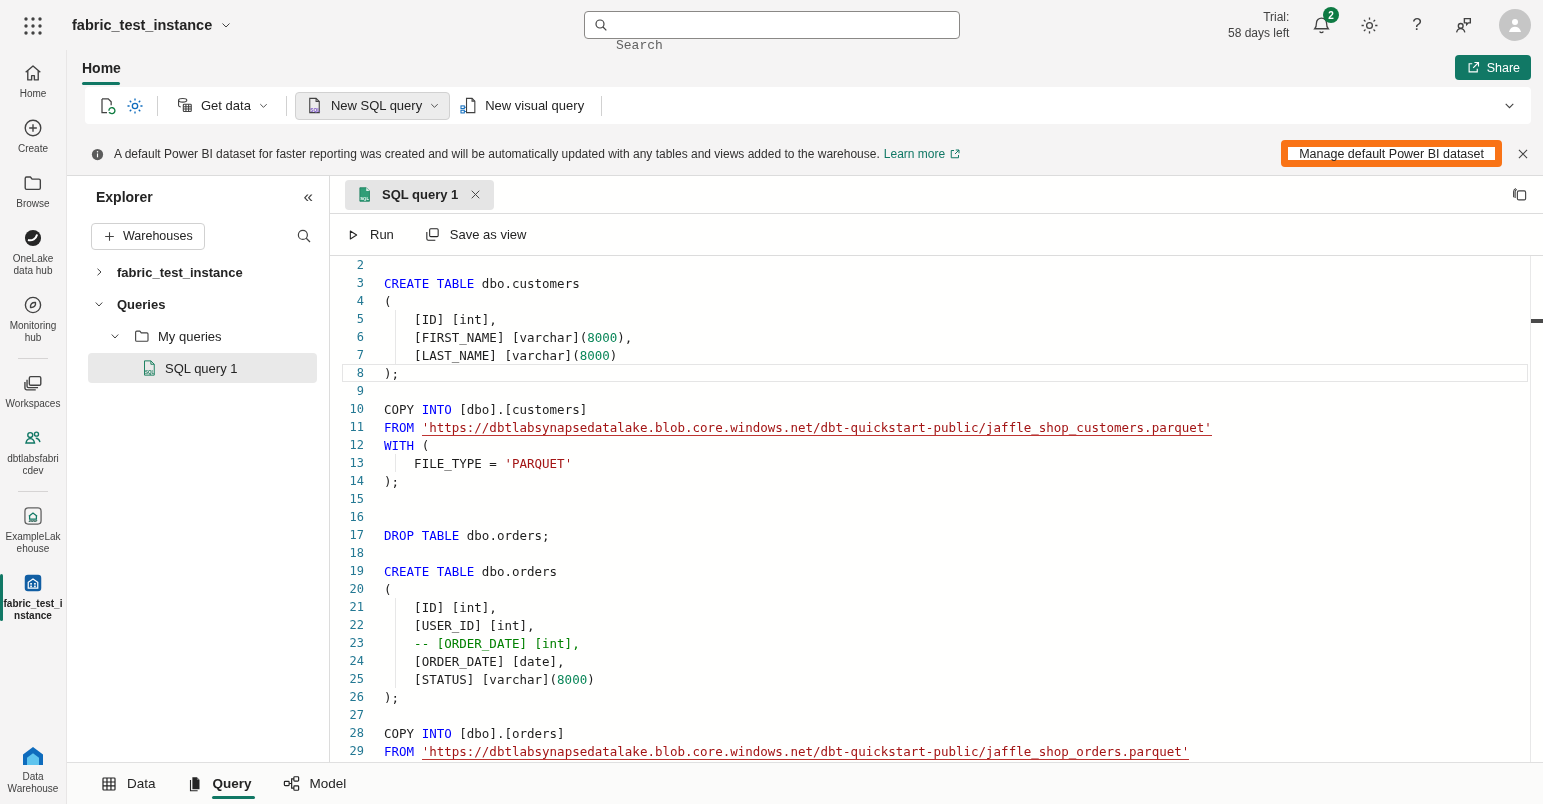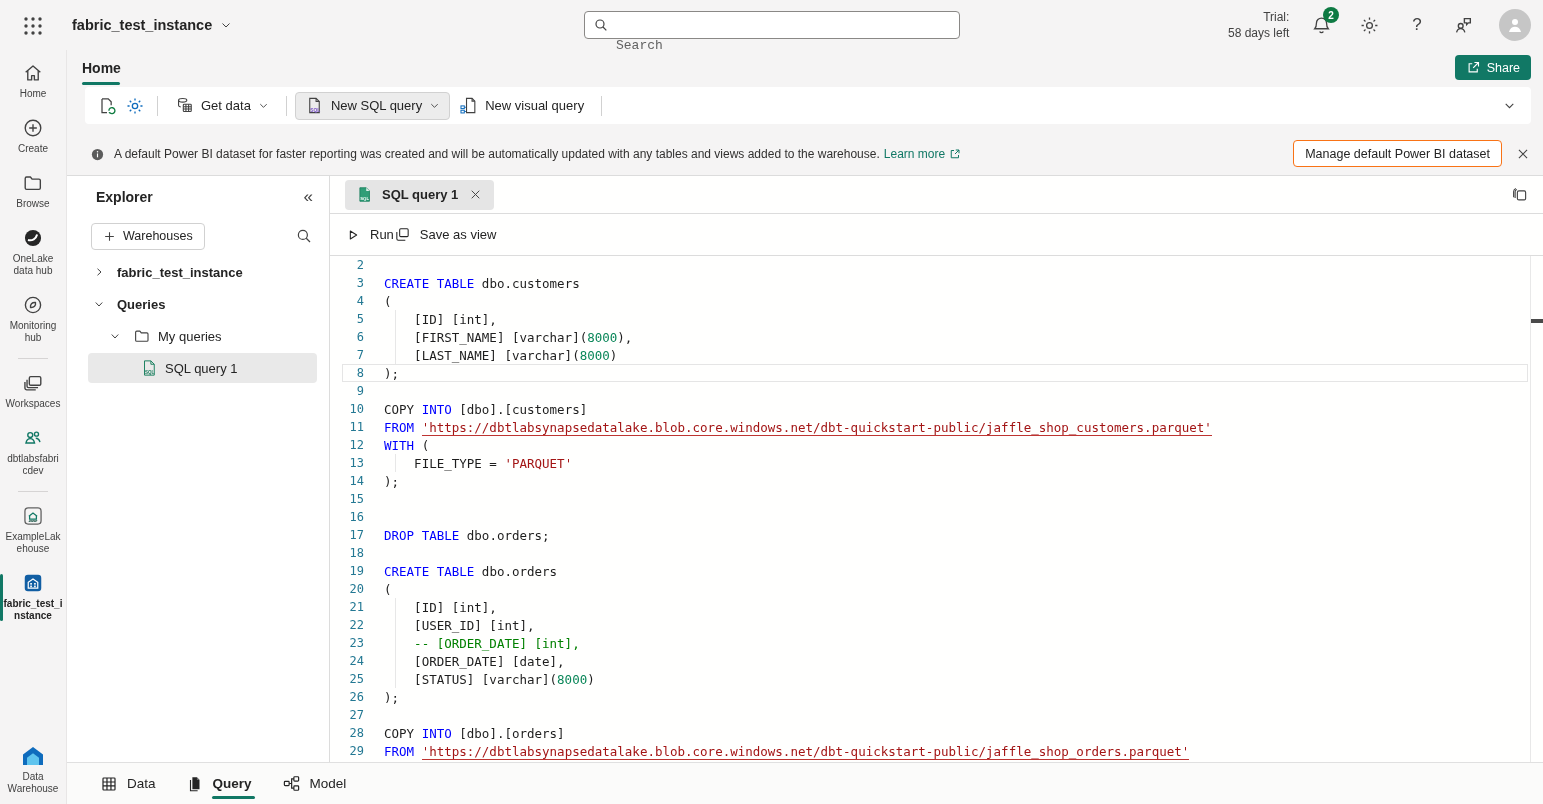--- a/index.html
+++ b/index.html
@@ -35,21 +35,21 @@
   .tb-btn { display:flex; align-items:center; gap:7px; height:28px; padding:0 9px; border-radius:4px; font-size:13px; cursor:pointer; }
   .tb-btn.active { background:#ececec; border:1px solid #d1d1d1; }
   .chev { color:#424242; }
   #toolbar-expander { margin-left:auto; width:28px; height:28px; display:flex; align-items:center; justify-content:center; cursor:pointer; }
 
   
   #banner { position:absolute; left:67px; top:140px; right:0; height:28px; display:flex; align-items:center; }
   #banner-info { margin-left:23px; }
   #banner-msg { margin-left:9px; font-size:12px; color:#323130; }
   #learn-more { color:#117865; text-decoration:none; margin-left:4px; font-size:12px; cursor:pointer; display:inline-flex; align-items:center; gap:4px; }
-  #manage-btn { position:absolute; right:41px; top:0; height:27px; background:#fff; border:1px solid #f97316; border-radius:4px; padding:0 11px; font-size:12.5px; display:flex; align-items:center; cursor:pointer; }
+  #manage-btn { position:absolute; right:41px; top:0; height:27px; background:#fff; border:7px solid #f97316; border-radius:4px; padding:0 11px; font-size:12.5px; display:flex; align-items:center; cursor:pointer; }
   #banner-close { position:absolute; right:9px; top:3px; width:22px; height:22px; display:flex; align-items:center; justify-content:center; cursor:pointer; color:#424242; }
 
   
   #rail { position:absolute; left:0; top:50px; width:67px; bottom:0; display:flex; flex-direction:column; align-items:center; padding-top:4px; border-right:1px solid #e8e6e6; }
   .rail-item { position:relative; width:100%; padding:7px 2px 9px; display:flex; flex-direction:column; align-items:center; cursor:pointer; }
   .rail-item .icon { height:24px; }
   .rail-label { margin-top:3px; font-size:10px; line-height:12px; color:#424242; text-align:center; }
   .rail-item.selected .rail-label { font-weight:700; color:#242424; }
   .rail-item.selected::before { content:""; position:absolute; left:0; top:10px; bottom:10px; width:3px; background:#117865; border-radius:2px; }
   .rail-divider { width:30px; height:1px; background:#d6d4d4; margin:5px 0; }
@@ -72,21 +72,21 @@
   .tree-chev { width:16px; height:16px; margin-right:10px; position:relative; z-index:1; color:#424242; }
   .tree-ic { width:18px; height:18px; margin-right:7px; position:relative; z-index:1; }
 
   
   #editor { position:absolute; left:263px; right:0; top:0; bottom:0; background:#fffffe; }
   #tabbar { height:38px; border-bottom:1px solid #dcdcdc; position:relative; display:flex; align-items:center; }
   #qtab { margin-left:15px; height:30px; background:#e5e5e5; border-radius:4px; display:flex; align-items:center; gap:9px; padding:0 11px; cursor:pointer; }
   #qtab-label { font-size:13px; font-weight:600; }
   #tab-close { width:16px; height:16px; display:flex; align-items:center; justify-content:center; color:#424242; cursor:pointer; }
   #copy-btn { position:absolute; right:14px; top:10px; width:18px; height:18px; cursor:pointer; color:#424242; }
-  #runbar { height:42px; border-bottom:1px solid #dcdcdc; display:flex; align-items:center; padding-left:15px; }
+  #runbar { height:42px; border-bottom:1px solid #dcdcdc; display:flex; align-items:center; padding-left:15px; gap:30px; }
   .run-btn { display:flex; align-items:center; gap:9px; font-size:13px; cursor:pointer; }
   #code { position:absolute; left:0; top:80px; right:13px; bottom:0; overflow:hidden; font-family:"DejaVu Sans Mono","Liberation Mono",monospace; }
   .code-line { position:relative; height:18px; display:flex; align-items:center; white-space:pre; }
   .code-line .num { width:34px; text-align:right; font-size:12px; color:#237893; flex-shrink:0; }
   .code-line .txt { margin-left:20px; font-size:12.5px; color:#1e1e1e; }
   .code-line.cur::before { content:""; position:absolute; left:12px; right:2px; top:0; bottom:0; border:1px solid #e5e5e5; }
   .code-line .guide { position:absolute; left:65px; top:0; bottom:0; width:1px; background:#e7e7e7; }
   .tk-k { color:#0000ff; }
   .tk-s { color:#a31515; }
   .tk-su { color:#a31515; border-bottom:1.4px solid #be3431; }

